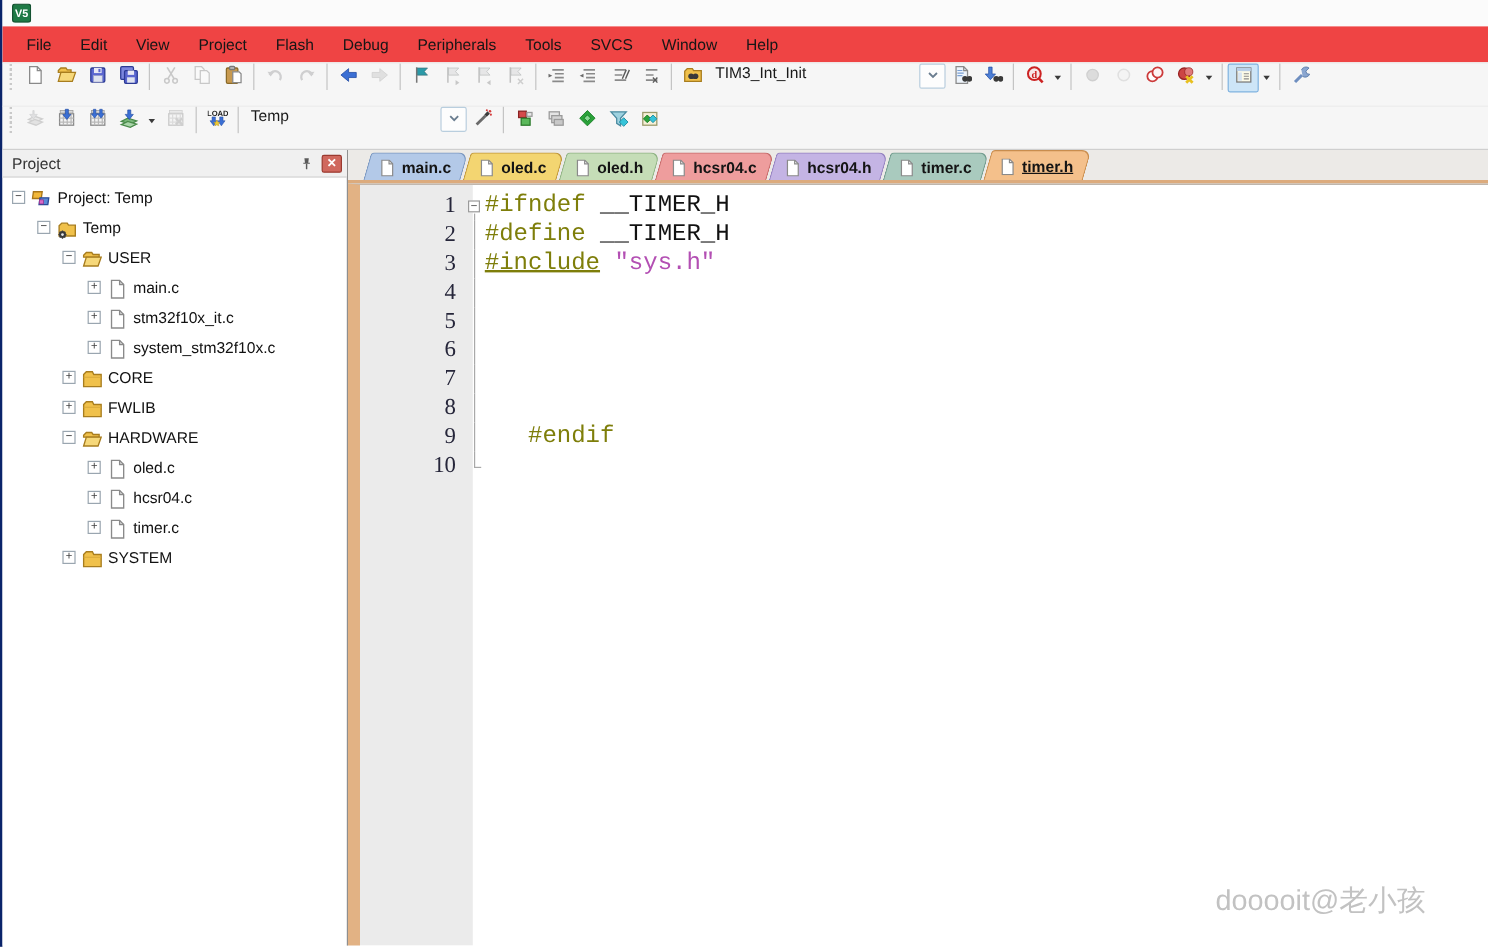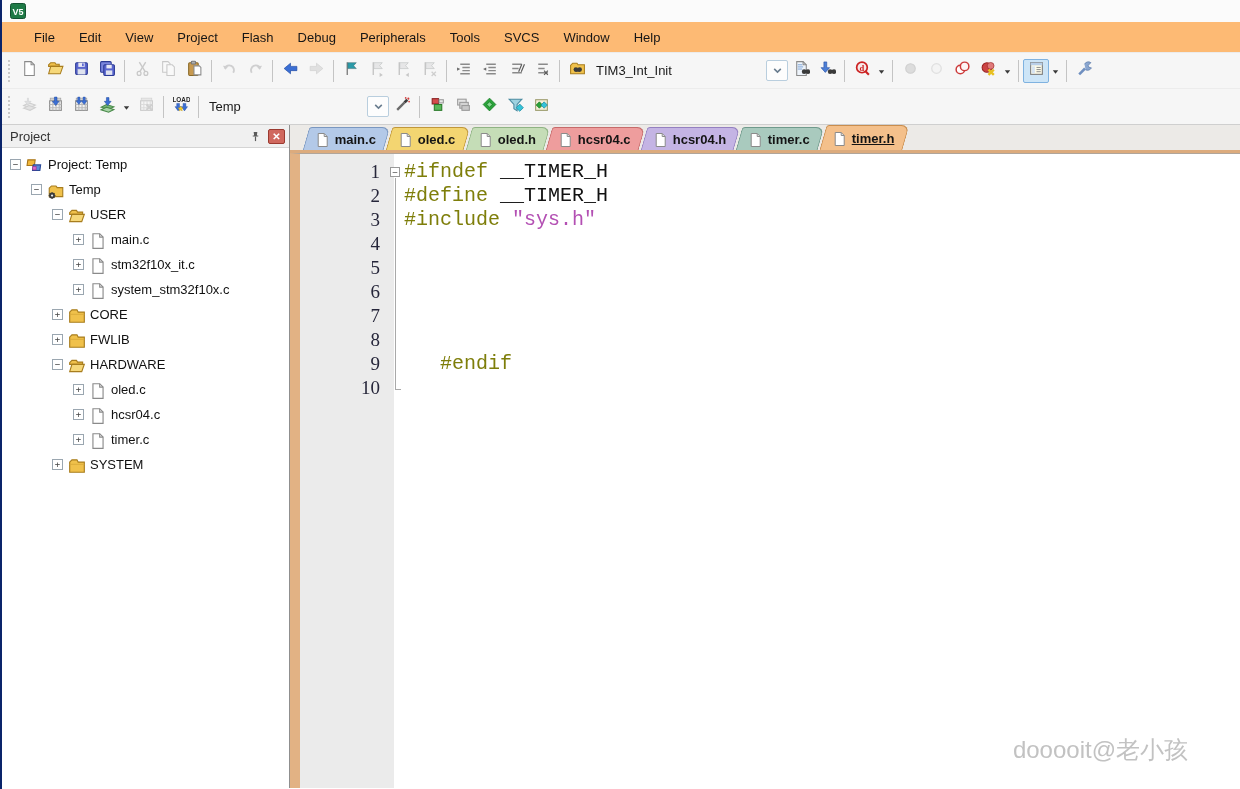--- a/index.html
+++ b/index.html
@@ -6,25 +6,25 @@
   html,body { width:1240px; height:789px; overflow:hidden; background:#fff;
     font-family:"Liberation Sans", sans-serif; }
   body { position:relative; border-left:2px solid #0a246a; }
 
   
   .titlebar { height:22px; display:flex; align-items:center; padding-left:8px; background:#fbfbfb; }
   .app-icon { width:16px; height:16px; margin-right:8px; flex:0 0 auto; }
   .title-text { font-size:13px; color:#5a5a5a; }
 
   
-  .menubar { height:30px; display:flex; align-items:center; padding-left:20px; background:#fdba74; }
+  .menubar { height:30px; display:flex; align-items:center; padding-left:8px; background:#ef4444; }
   .menu-item { font-size:13px; color:#161616; padding:4px 12px; cursor:default; }
 
   
-  .toolbar { display:flex; align-items:center; background:#f6f6f6; padding-left:2px; }
+  .toolbar { display:flex; background:#f6f6f6; padding-left:2px; }
   .toolbar.row1 { height:36px; border-top:1px solid #ececec; }
   .toolbar.row2 { height:37px; border-top:1px solid #ececec; border-bottom:1px solid #cfcfcf; }
   .grip { width:7px; height:22px; margin:0 3px 0 2px;
     background-image:repeating-linear-gradient(to bottom,#c9c9c9 0 2px,transparent 2px 4px);
     background-size:2px 100%; background-repeat:no-repeat; background-position:2px 0; }
   .tbtn { width:26px; height:24px; display:flex; align-items:center; justify-content:center;
     border:1px solid transparent; border-radius:2px; background:transparent; cursor:default; }
   .tbtn svg { width:17px; height:17px; }
   .tbtn.disabled { opacity:.42; filter:grayscale(85%); }
   .tbtn.highlight { background:#cde5f7; border-color:#7fb2e0; }
@@ -660,21 +660,21 @@
             <span class="ctext"><span style="color: rgb(126, 126, 10);">#ifndef</span><span style="color: rgb(17, 17, 17);"> __TIMER_H</span></span>
           </div>
           <div class="cline">
             <span class="lnum">2</span>
             <span class="fold mid"></span>
             <span class="ctext"><span style="color: rgb(126, 126, 10);">#define</span><span style="color: rgb(17, 17, 17);"> __TIMER_H</span></span>
           </div>
           <div class="cline">
             <span class="lnum">3</span>
             <span class="fold mid"></span>
-            <span class="ctext"><span style="color: rgb(126, 126, 10);">#include</span><span style="color: rgb(17, 17, 17);"> </span><span style="color: rgb(179, 79, 179);">"sys.h"</span></span>
+            <span class="ctext"><span style="color: rgb(126, 126, 10); text-decoration: underline;">#include</span><span style="color: rgb(17, 17, 17);"> </span><span style="color: rgb(179, 79, 179);">"sys.h"</span></span>
           </div>
           <div class="cline">
             <span class="lnum">4</span>
             <span class="fold mid"></span>
             <span class="ctext"></span>
           </div>
           <div class="cline">
             <span class="lnum">5</span>
             <span class="fold mid"></span>
             <span class="ctext"></span>

